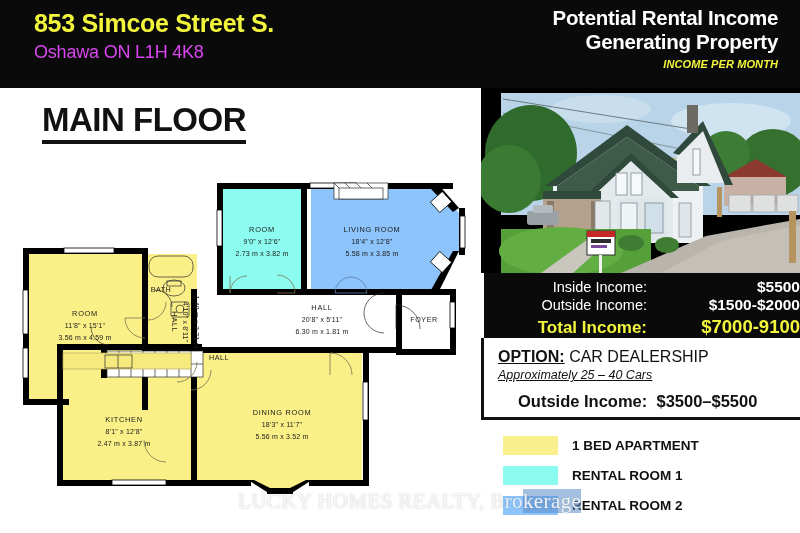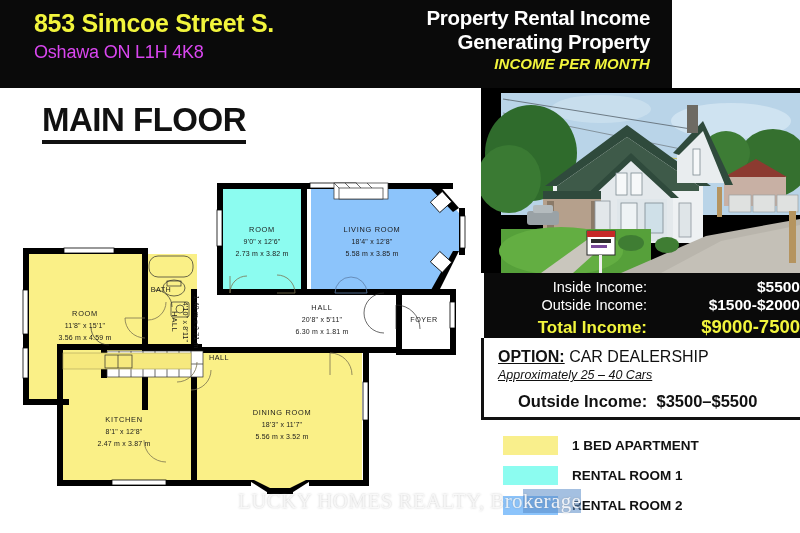--- a/index.html
+++ b/index.html
@@ -6,42 +6,42 @@
   body {
     width: 800px; height: 533px;
     font-family: "Liberation Sans", sans-serif;
     background: #ffffff;
     overflow: hidden;
     position: relative;
   }
 
   
   .header {
-    position: absolute; left: 0; top: 0; width: 672px; height: 88px;
+    position: absolute; left: 0; top: 0; width: 800px; height: 88px;
     background: #0a0a0a;
     padding-left: 10px;
   }
   .addr-block { position: absolute; left: 34px; top: 8px; }
   .addr-line1 {
     color: #f2f53c; font-size: 25px; font-weight: bold;
     letter-spacing: -0.3px; line-height: 30px; white-space: nowrap;
   }
   .addr-line2 {
     color: #d946ef; font-size: 18px; font-weight: normal;
     letter-spacing: -0.2px; line-height: 28px; white-space: nowrap;
   }
   .promo-block {
     position: absolute; right: 22px; top: 6px; text-align: right;
   }
   .promo-line {
     color: #ffffff; font-size: 20.5px; font-weight: bold;
     line-height: 24px; white-space: nowrap; letter-spacing: -0.3px;
   }
   .promo-sub {
-    color: #f2f53c; font-size: 15px; font-weight: bold;
+    color: #f2f53c; font-size: 11px; font-weight: bold;
     font-style: italic; line-height: 20px; white-space: nowrap;
     letter-spacing: 0.1px;
   }
 
   
   .floor-title {
     position: absolute; left: 42px; top: 101px;
     font-size: 33px; font-weight: bold; color: #111;
     letter-spacing: -0.5px;
     border-bottom: 4px solid #111;
@@ -111,21 +111,21 @@
 </style>
 </head>
 <body>
 
 <div class="header">
   <div class="addr-block">
     <div class="addr-line1">853 Simcoe Street S.</div>
     <div class="addr-line2">Oshawa ON L1H 4K8</div>
   </div>
   <div class="promo-block">
-    <div class="promo-line">Property Rental Income</div>
+    <div class="promo-line">Potential Rental Income</div>
     <div class="promo-line">Generating Property</div>
     <div class="promo-sub">INCOME PER MONTH</div>
   </div>
 </div>
 
 <div class="floor-title">MAIN FLOOR</div>
 
 <div class="plan">
 <svg width="480" height="383" viewBox="0 0 480 383" xmlns="http://www.w3.org/2000/svg">
   <defs>
@@ -406,21 +406,21 @@
   <div class="inc-row r1">
     <div class="inc-lbl">Inside Income:</div>
     <div class="inc-val">$5500</div>
   </div>
   <div class="inc-row">
     <div class="inc-lbl">Outside Income:</div>
     <div class="inc-val">$1500-$2000</div>
   </div>
   <div class="inc-row total">
     <div class="inc-lbl">Total Income:</div>
-    <div class="inc-val">$9000-7500</div>
+    <div class="inc-val">$7000-9100</div>
   </div>
 </div>
 
 <div class="option-box">
   <div class="opt-line1">
     <b>OPTION:</b>
     <span>CAR DEALERSHIP</span>
   </div>
   <div class="opt-line2">Approximately 25 – 40 Cars</div>
   <div class="opt-line3">

